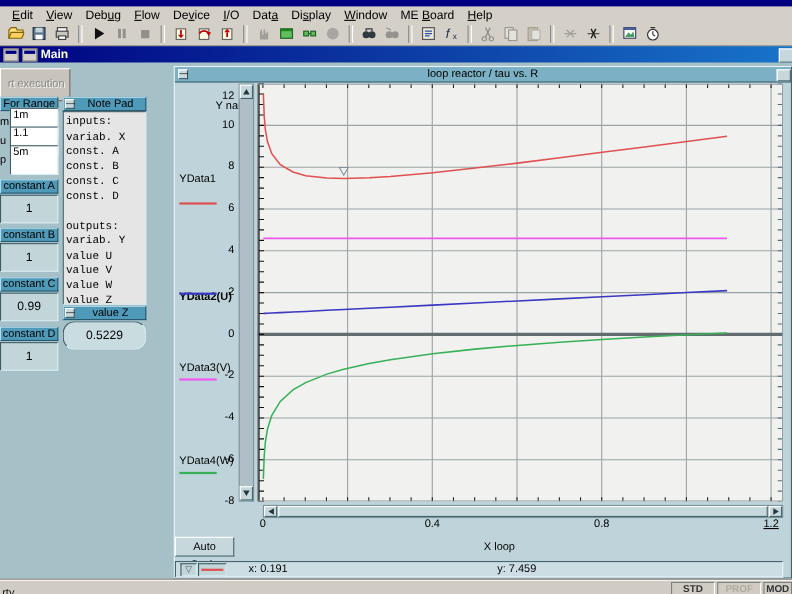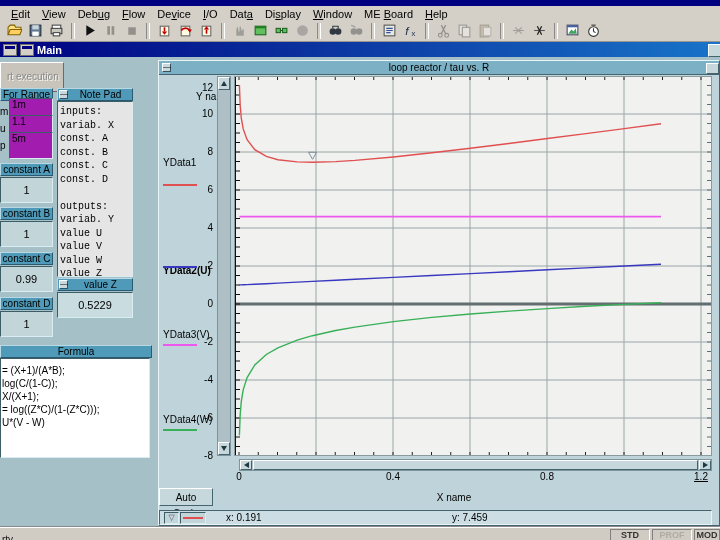--- a/index.html
+++ b/index.html
@@ -33,28 +33,28 @@
   .panel-title{background:#4f9ab8;border:1px solid;border-color:#b8d8e4 #2a5a70 #2a5a70 #b8d8e4;
                font-size:10px;text-align:center;height:11px;line-height:11px;box-sizing:content-box;
                display:flex;align-items:center;}
   .panel-title .pt-text{flex:1;text-align:center;}
   .min-box{width:9px;height:9px;background:#c8d8dc;border:1px solid;border-color:#fff #33535f #33535f #fff;
            font-size:8px;line-height:6px;text-align:center;margin:0 1px;box-sizing:border-box;color:#000;}
   .t-sunken{border:1px solid;border-color:#3c5c66 #d8ecf2 #d8ecf2 #3c5c66;}
   .for-range{position:absolute;left:0;top:31px;width:53px;}
   .fr-row{display:flex;height:13px;margin-top:4px;align-items:center;}
   .fr-label{width:9px;font-size:10px;}
-  .fr-field{flex:1;height:27px;background:#a21caf;font-size:10px;line-height:12px;padding-left:2px;box-sizing:border-box;}
+  .fr-field{flex:1;height:27px;background:#ffffff;font-size:10px;line-height:12px;padding-left:2px;box-sizing:border-box;}
   .const-panel{position:absolute;left:0;width:53px;}
   .const-value{margin-top:1px;height:24px;background:#c2d6da;text-align:center;line-height:24px;font-size:11px;}
   .notepad{position:absolute;left:57px;top:31px;width:76px;}
   .np-body{height:176px;background:#e5e5e5;font-family:"Liberation Mono",monospace;font-size:10px;
            line-height:13.5px;padding:3px 0 0 2px;overflow:hidden;white-space:pre;box-sizing:border-box;}
   .valuez{position:absolute;left:57px;top:221px;width:76px;}
-  .vz-value{margin-top:1px;height:24px;background:#c9dce0;text-align:center;line-height:24px;font-size:11px;}
+  .vz-value{margin-top:1px;height:24px;background:#c9dce0;text-align:center;line-height:24px;font-size:11px;border-radius:11px;}
   .formula{position:absolute;left:0;top:288px;width:152px;}
   .formula-body{width:150px;height:100px;background:#fff;font-size:10px;line-height:13px;
                 padding:5px 0 0 1px;overflow:hidden;white-space:pre;box-sizing:border-box;}
   
   .plot-window{position:absolute;left:158px;top:3px;width:562px;height:466px;background:#bfd4da;
                border:1px solid;border-color:#e8f4f8 #46646e #46646e #e8f4f8;box-sizing:border-box;}
   .plot-titlebar{position:absolute;left:0;top:0;width:100%;height:14px;background:#7cb0c4;
                  border-bottom:1px solid #46646e;box-sizing:border-box;}
   .plot-title{position:absolute;left:0;top:1px;width:100%;text-align:center;font-size:10px;}
   .plot-min{position:absolute;left:2px;top:2px;z-index:2;}
@@ -332,30 +332,20 @@
     </div>
 
     <div class="valuez">
       <div class="panel-title">
         <span class="min-box">—</span>
         <span class="pt-text">value Z</span>
       </div>
       <div class="vz-value t-sunken">0.5229</div>
     </div>
 
-    <div class="formula">
-      <div class="panel-title">
-        <span class="pt-text">Formula</span>
-      </div>
-      <div class="formula-body t-sunken">= (X+1)/(A*B);
-log(C/(1-C));
-X/(X+1);
-= log((Z*C)/(1-(Z*C)));
-U*(V - W)</div>
-    </div>
 
     <div class="plot-window">
       <div class="plot-titlebar">
         <span class="min-box plot-min">—</span>
         <span class="plot-title">loop reactor / tau vs. R</span>
         <span class="plot-corner"></span>
       </div>
 
       <div class="y-name">Y name</div>
 
@@ -530,21 +520,21 @@
         <span class="sb-btn" style="left:0;top:0;width:12px;height:10px">
             <span class="tri-left"></span>
           </span>
         <span class="hthumb"></span>
         <span class="sb-btn" style="right:0;top:0;width:12px;height:10px">
             <span class="tri-right"></span>
           </span>
       </div>
 
       <button class="autoscale">Auto Scale</button>
-      <div class="x-name">X name</div>
+      <div class="x-name">X loop</div>
 
       <div class="readout">
         <span class="ro-marker t-sunken">▽</span>
         <span class="ro-line t-sunken"></span>
         <span class="ro-x">x: 0.191</span>
         <span class="ro-y">y: 7.459</span>
       </div>
     <div class="trace-label" style="top: 96px; text-align: right;">YData1</div>
         <div class="trace-sample" style="top: 123px; background: rgb(224, 80, 80);"></div>
         <div class="trace-label" style="top: 204px; font-weight: bold;">YData2(U)</div>

